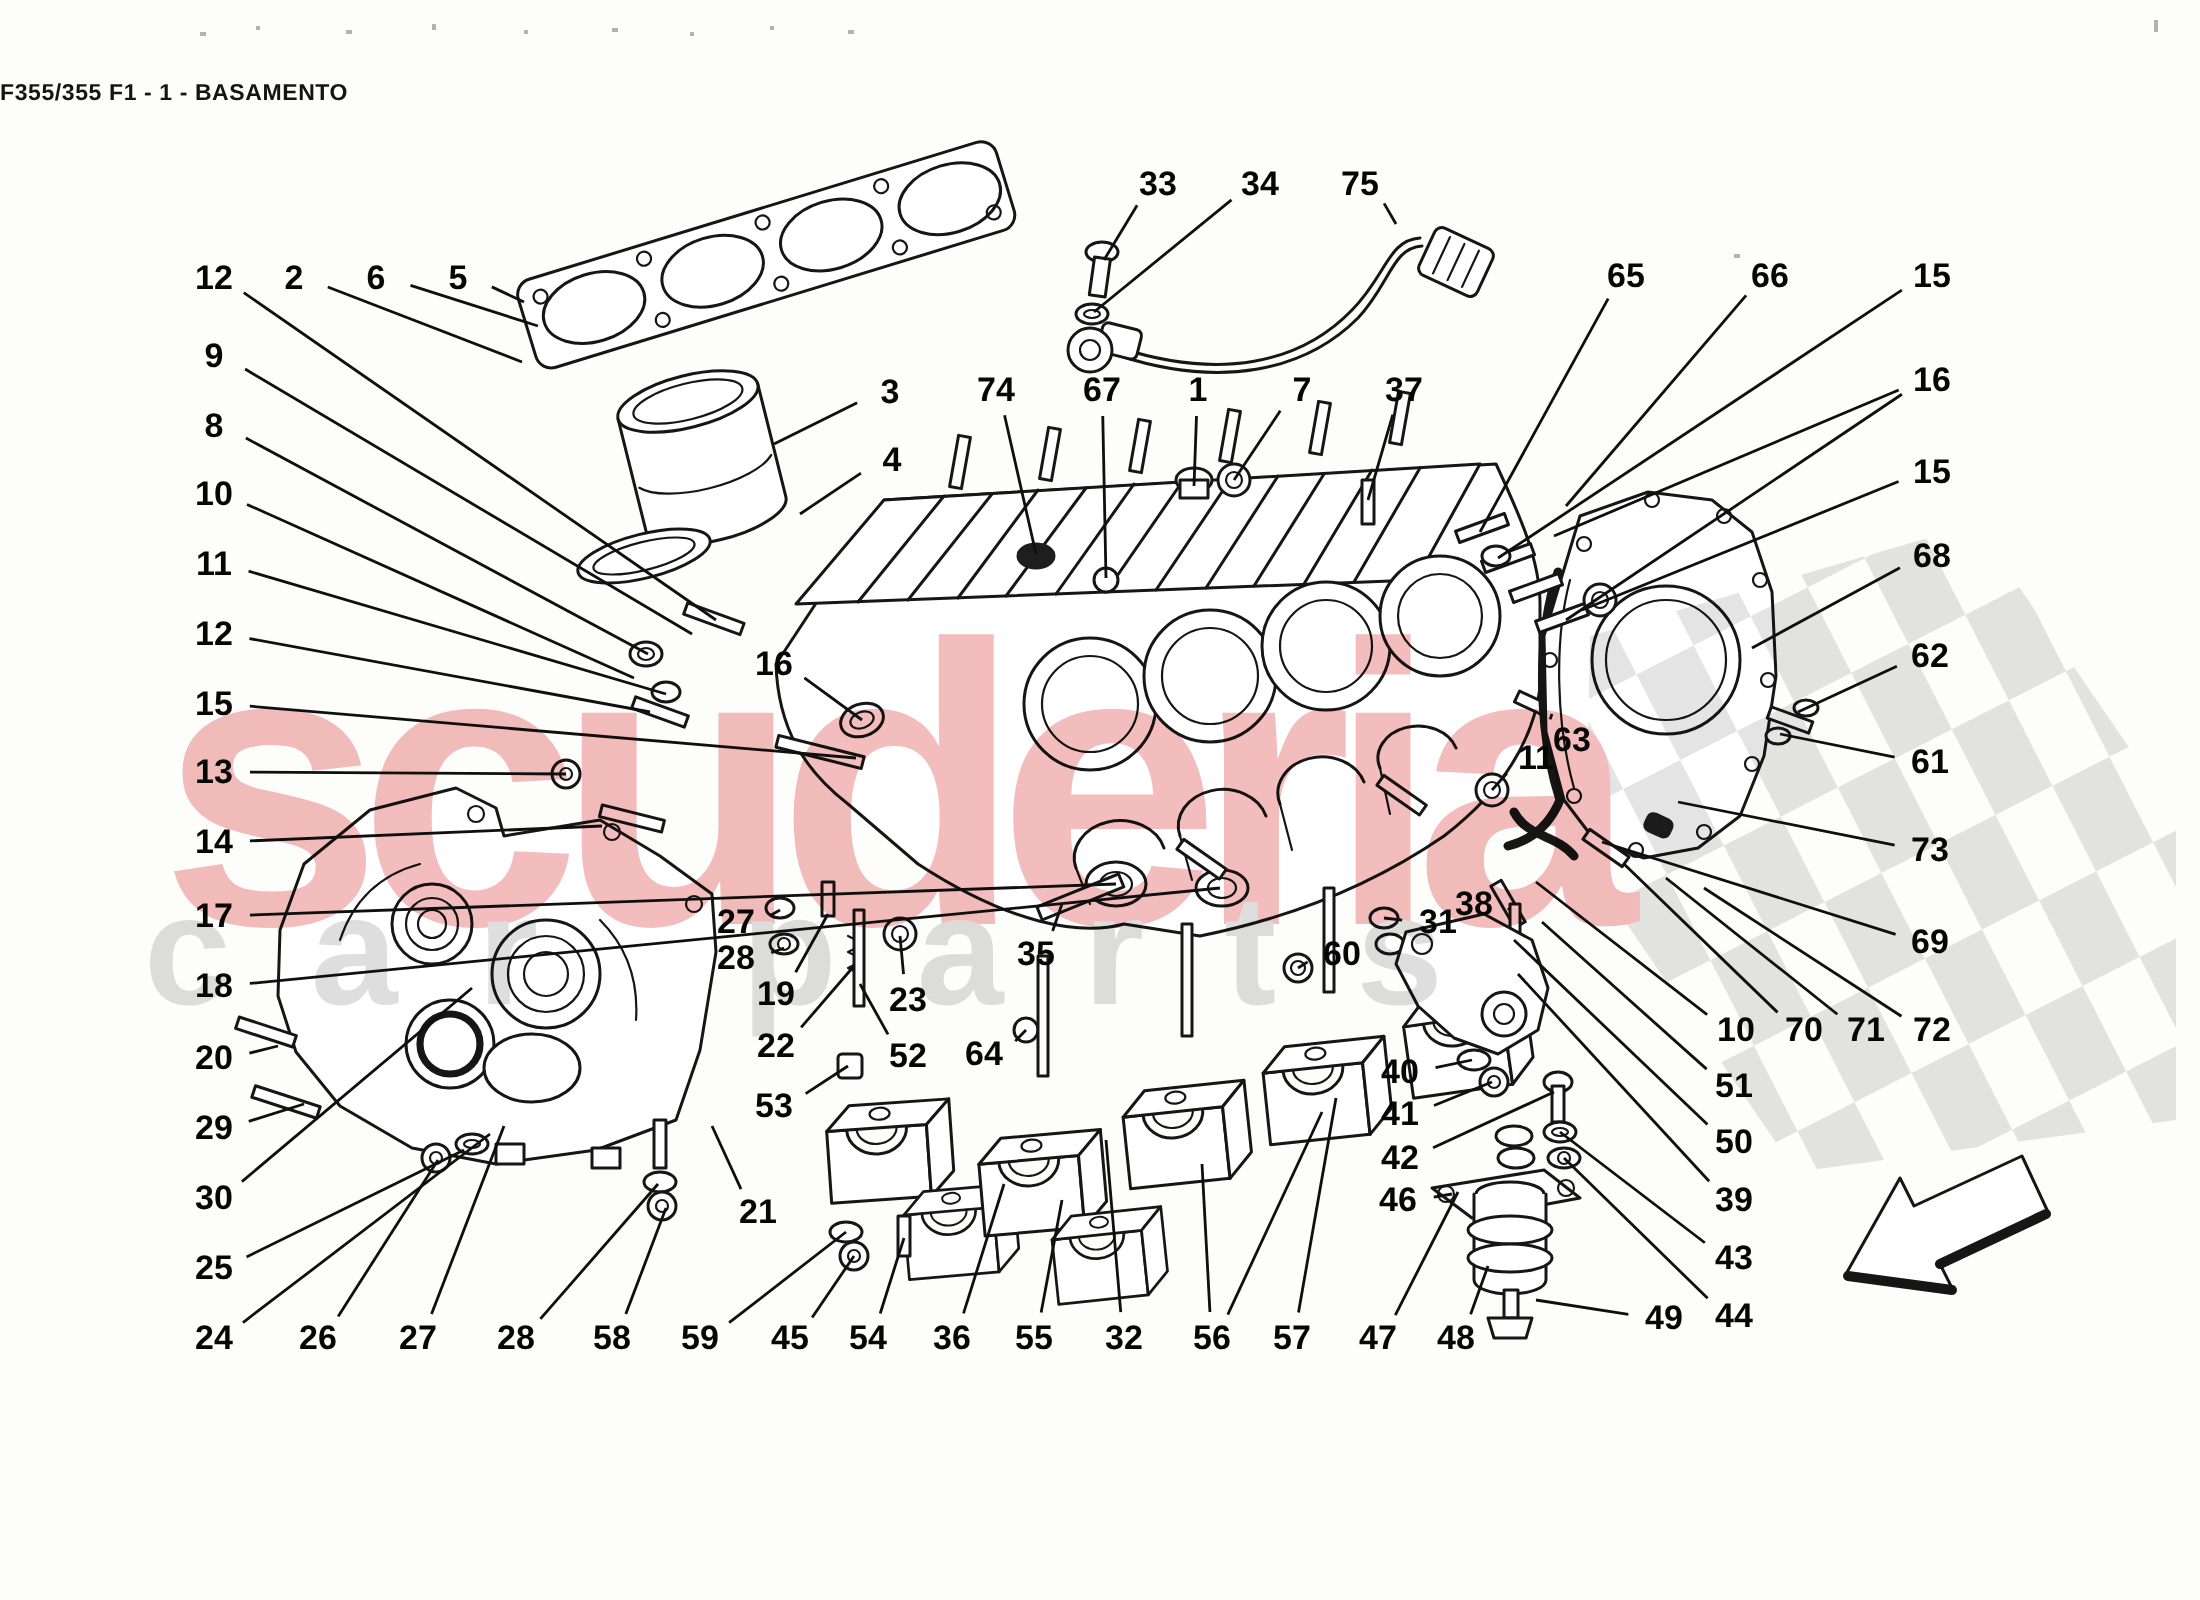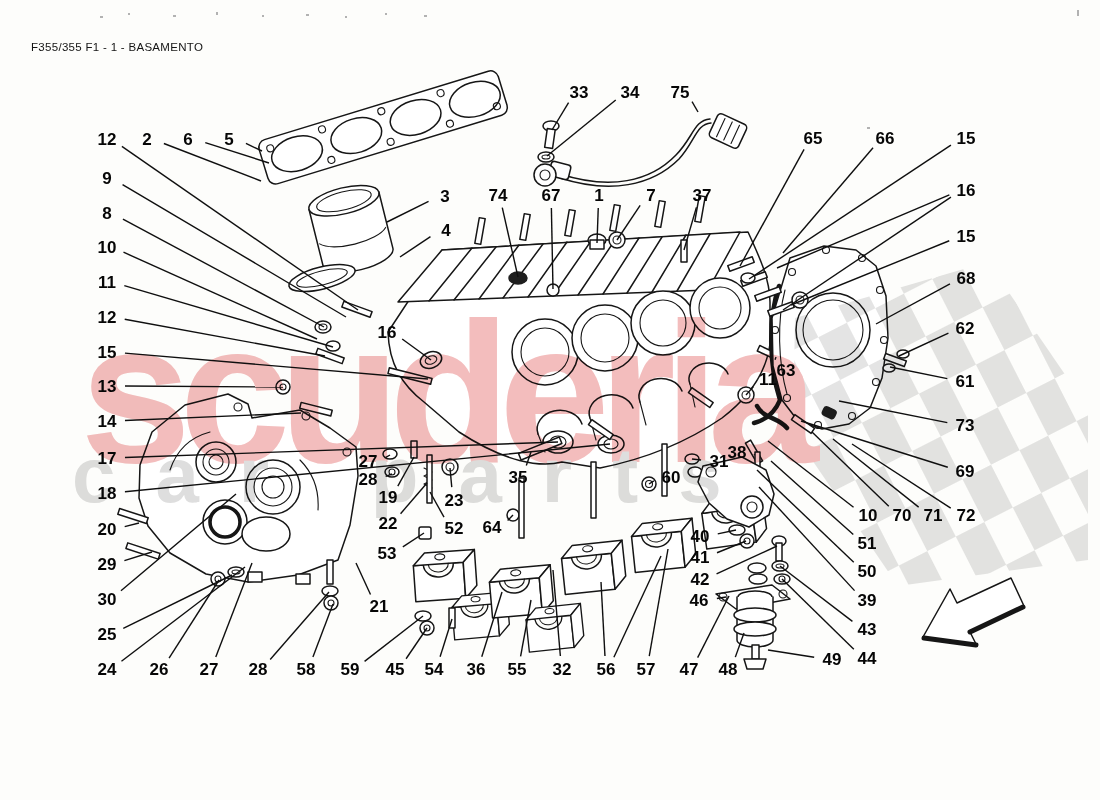--- a/index.html
+++ b/index.html
@@ -9,21 +9,21 @@
   #art path,#art rect,#art circle,#art ellipse,#art line,#art polygon{stroke:#161616;stroke-width:1.5;fill:none;stroke-linejoin:round;stroke-linecap:round;}
   #art .f{fill:#ffffff;}
   #art .dark{fill:#1e1e1e;stroke:#1e1e1e;}
   #art .t4{stroke-width:4.5;}
   #art .t5{stroke-width:5;}
   #art .thick{stroke-width:3.6;}
   #art .thin{stroke-width:1.1;}
   #art .noise{fill:#8a8a8a;stroke:none;opacity:.65;}
   #callouts line{stroke:#0f0f0f;stroke-width:1.4;}
   #callouts text{font-family:"Liberation Sans",sans-serif;font-weight:bold;font-size:17px;fill:#060606;text-anchor:middle;dominant-baseline:central;}
-  .title{position:absolute;left:31px;top:41px;font-weight:normal;font-size:11.5px;color:#141414;letter-spacing:.3px;white-space:nowrap;}
+  .title{position:absolute;left:0;top:41px;font-weight:bold;font-size:11.5px;color:#141414;letter-spacing:.3px;white-space:nowrap;}
   .wm-large{font-family:"Liberation Sans",sans-serif;font-weight:bold;font-size:200px;letter-spacing:-12px;}
   .wm-small{font-family:"Liberation Sans",sans-serif;font-weight:bold;font-size:78px;letter-spacing:40px;}
 </style>
 </head>
 <body>
 
 <div class="page">
 
   <svg id="art" class="layer" width="1100" height="800" viewBox="0 0 1100 800">
     <defs>

